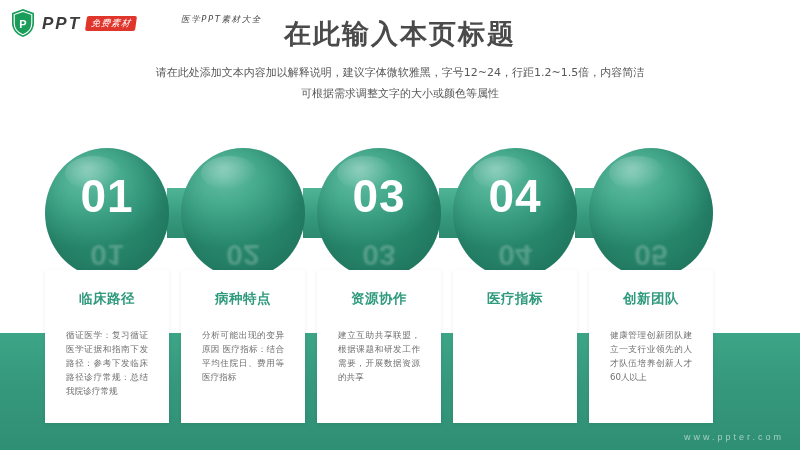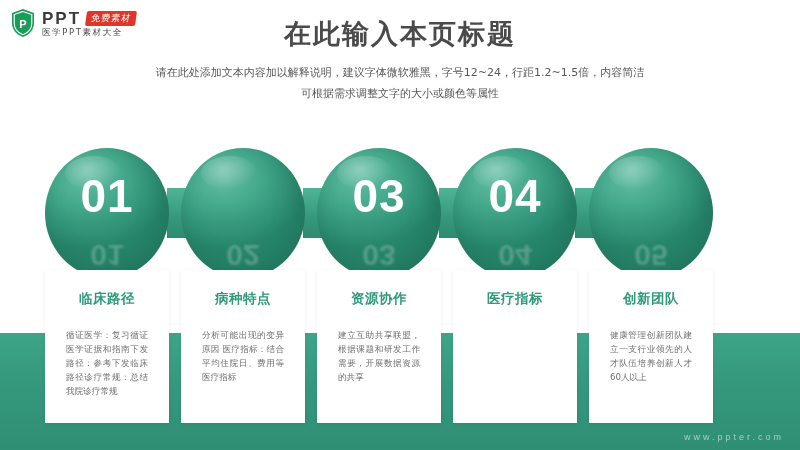--- a/index.html
+++ b/index.html
@@ -13,35 +13,36 @@
   
   .band{
     position:absolute;left:0;right:0;top:333px;height:117px;
     background:linear-gradient(180deg,#3da587 0%,#35987c 45%,#2f8f74 100%);
   }
 
   
   .logo{position:absolute;left:10px;top:8px;display:flex;align-items:center;gap:6px;}
   .shield{position:relative;width:26px;height:30px;flex:none;}
   .shield svg{display:block;width:26px;height:30px;}
-  .logo-text{display:flex;flex-direction:column;gap:1px;}
+  .logo-text{display:flex;flex-direction:row;gap:1px;font-style:italic;}
   .logo-row1{display:flex;align-items:center;gap:5px;}
   .ppt-word{
     font-size:17px;font-weight:bold;color:#3b3b3b;letter-spacing:2px;
     font-family:"Liberation Sans",sans-serif;line-height:1;
   }
   .badge{
     background:#e0352b;color:#fff;font-size:9px;line-height:1;
     padding:3px 5px 3px 5px;border-radius:2px;letter-spacing:1px;
     font-family:"DejaVu Sans",sans-serif;
     transform:skewX(-8deg);
   }
   .logo-sub{
     font-size:8.5px;color:#4a4a4a;letter-spacing:1.6px;line-height:1;
     font-family:"DejaVu Sans",sans-serif;
+    margin-left:44px;
   }
 
   
   .title{
     position:absolute;left:0;right:0;top:16px;text-align:center;
     font-size:27px;font-weight:bold;color:#4a4a4a;letter-spacing:2px;
     font-family:"DejaVu Sans",sans-serif;
   }
   .subtitle{
     position:absolute;left:0;right:0;top:62px;text-align:center;

